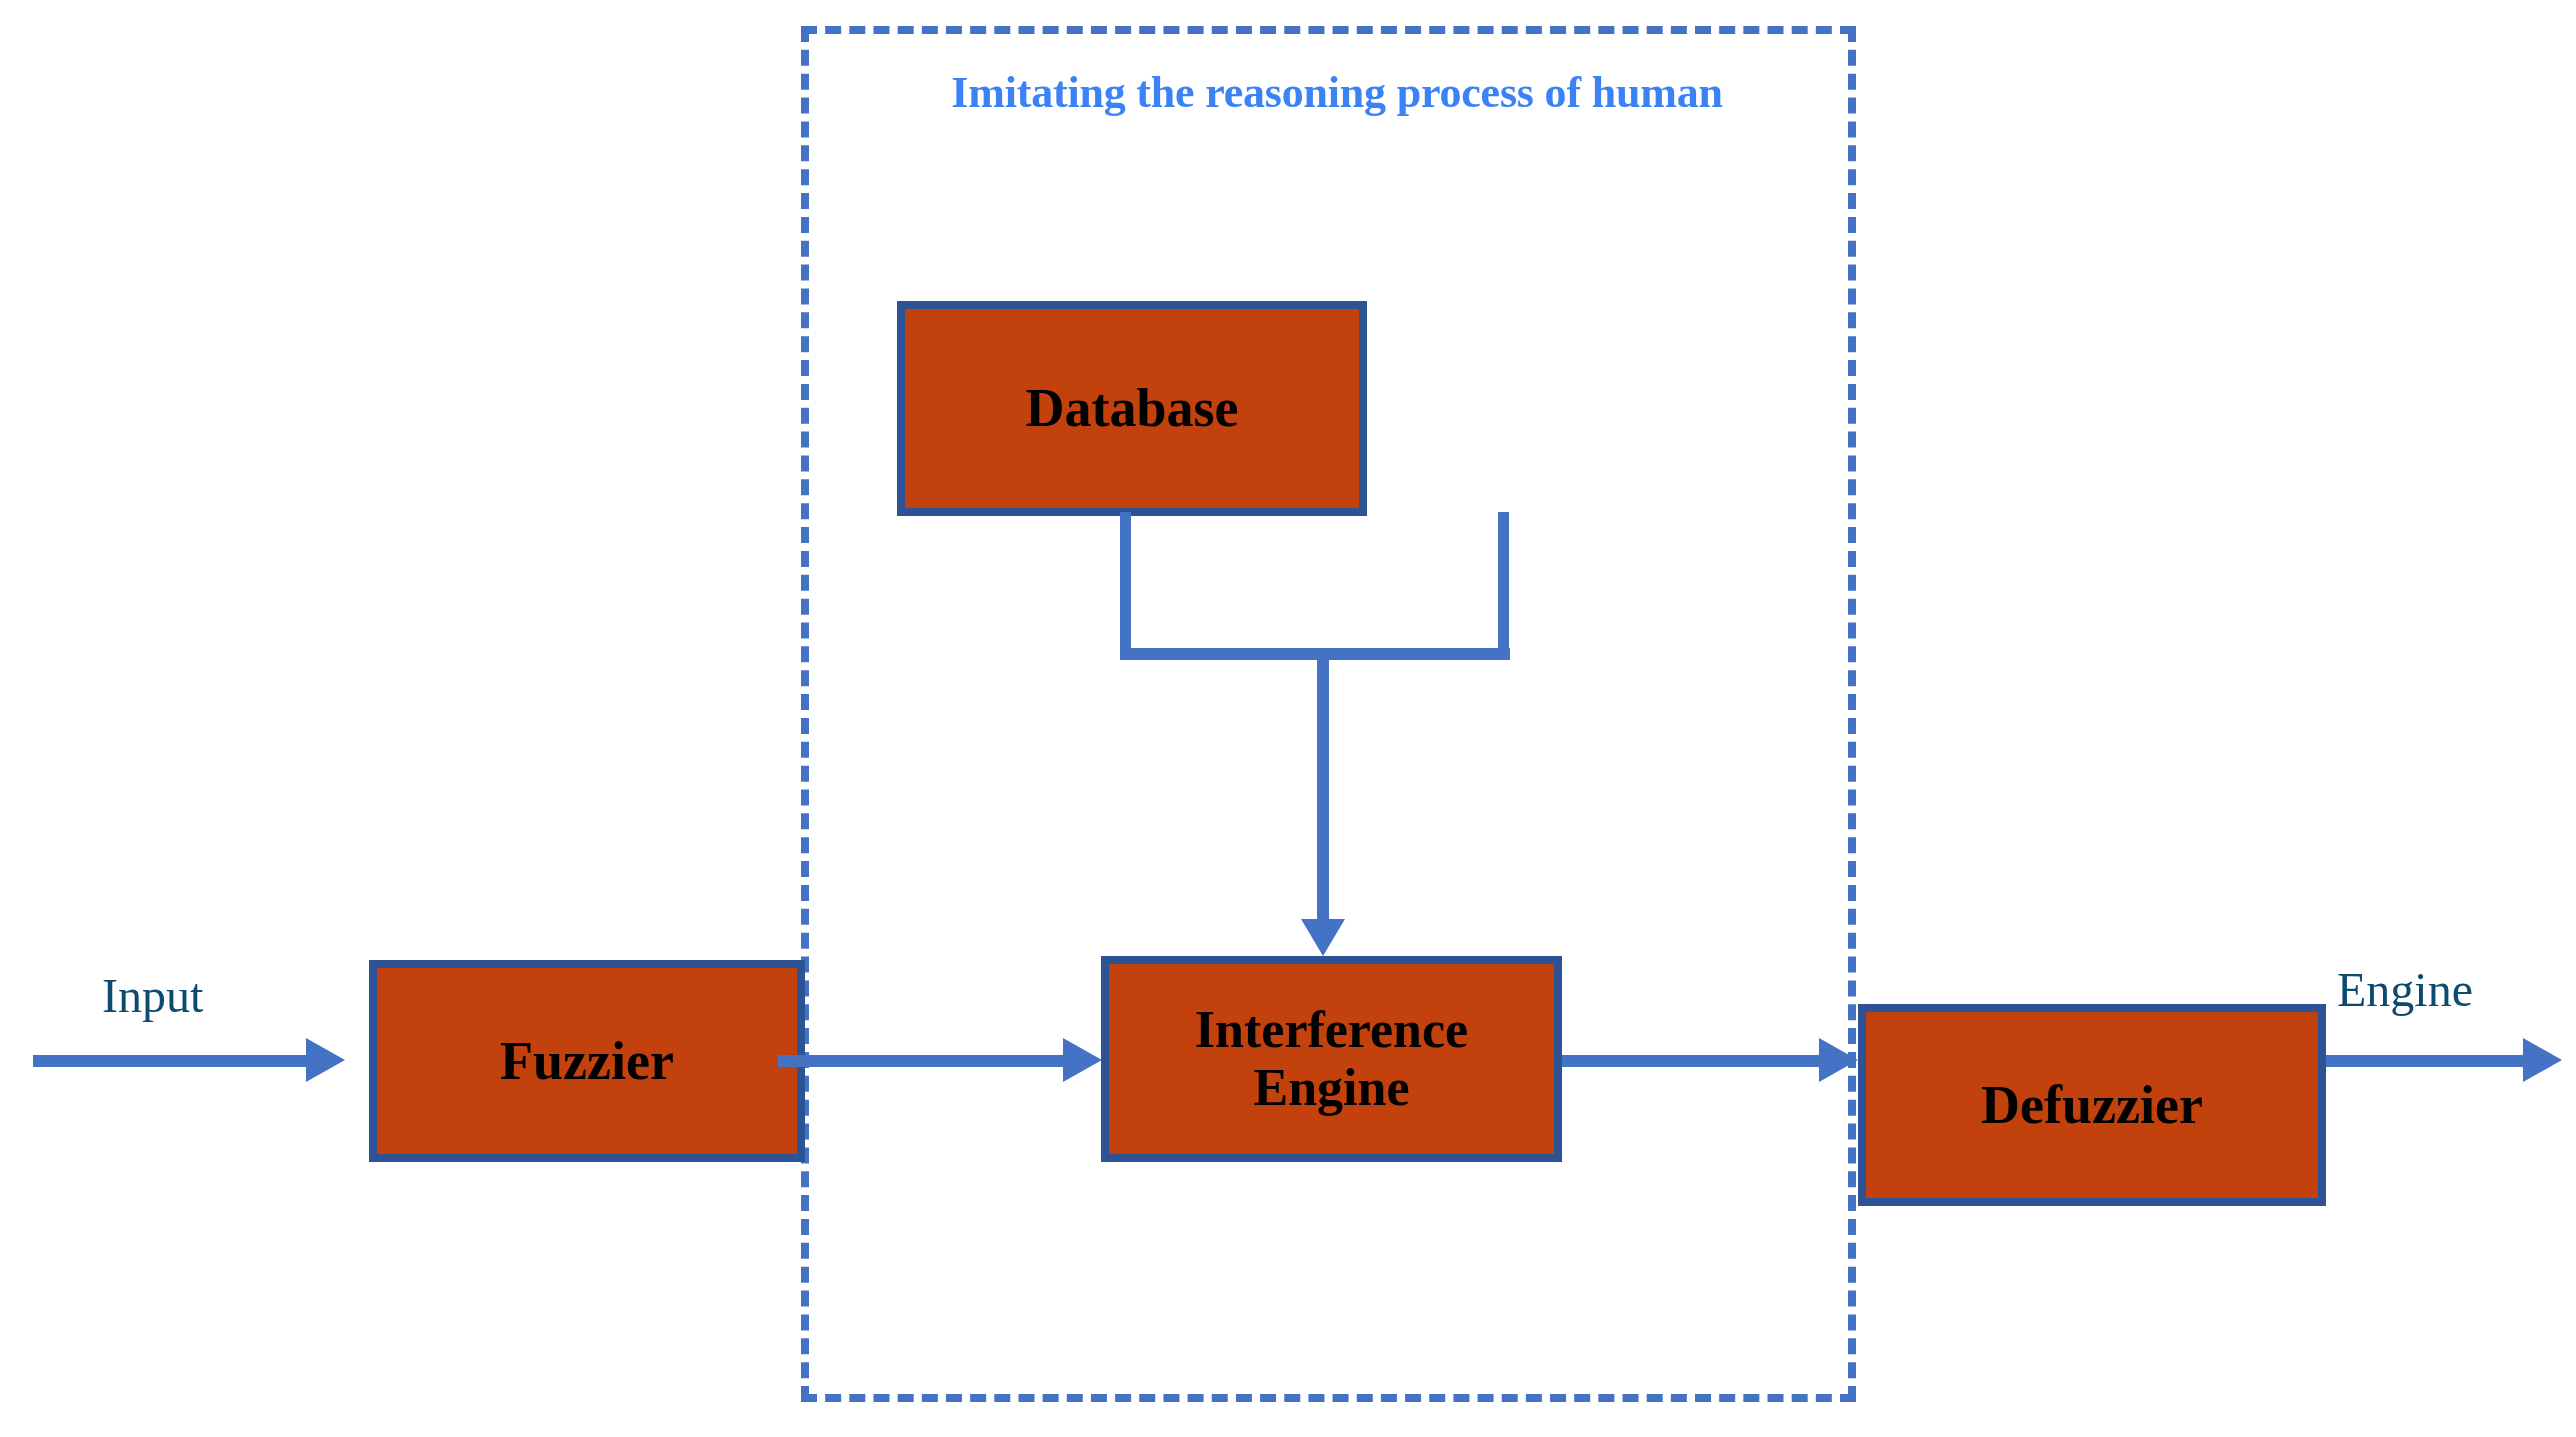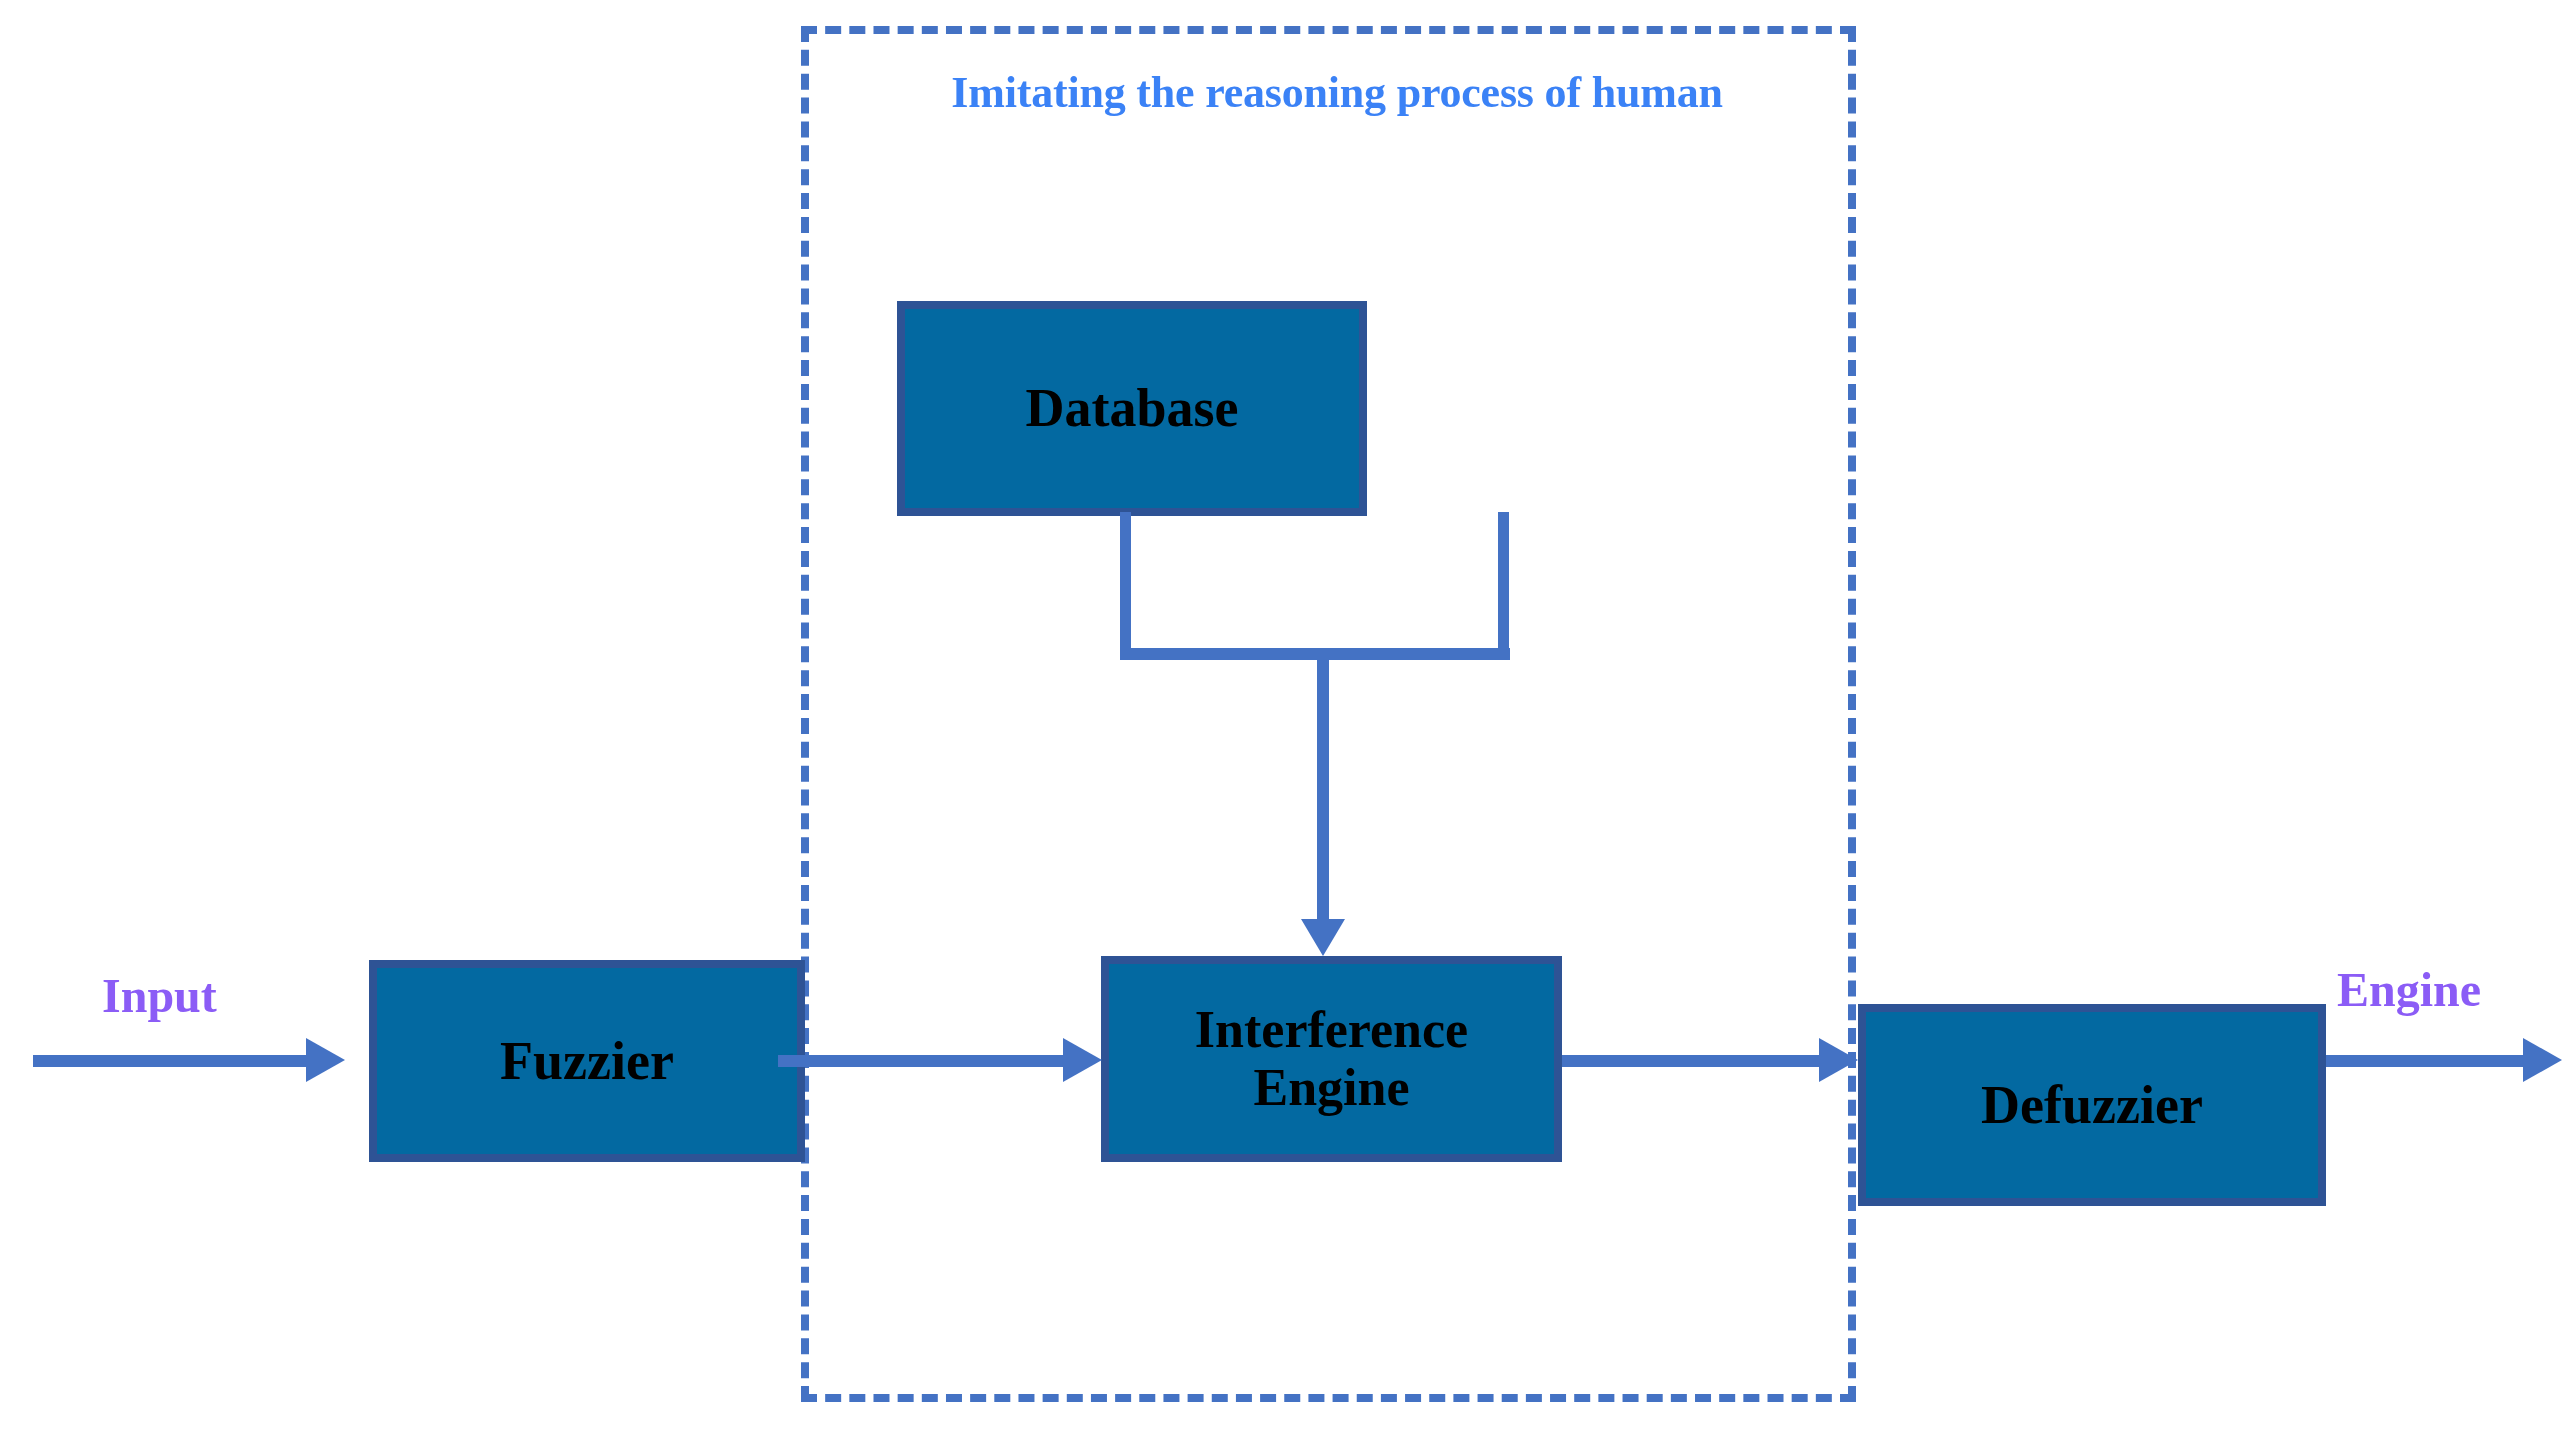--- a/index.html
+++ b/index.html
@@ -41,21 +41,21 @@
     font-weight: bold;
     line-height: 1.05;
     letter-spacing: -0.2px;
     white-space: nowrap;
   }
 
   
   .node-box {
     position: absolute;
     box-sizing: border-box;
-    background: #0369a1;
+    background: #c2410c;
     border: 8.4px solid #2E5395;
     display: flex;
     align-items: center;
     justify-content: center;
     text-align: center;
   }
   .node-label {
     color: #000000;
     font-weight: bold;
     font-size: 54px;
@@ -118,22 +118,22 @@
   
   #line-i2d    { left: 1562px; top: 1055px; width: 260px; }
   #head-i2d    { left: 1819px; top: 1038px; }
   
   #line-output { left: 2326px; top: 1055px; width: 200px; }
   #head-output { left: 2523px; top: 1038px; }
 
   
   .edge-label {
     position: absolute;
-    color: #8b5cf6;
-    font-weight: bold;
+    color: #0c4a6e;
+    font-weight: normal;
     font-size: 48px;
     white-space: nowrap;
   }
   #label-input  { left: 102px;  top: 968px; }
   #label-output { left: 2337px; top: 962px; }
 </style>
 </head>
 <body>
 
 <div id="canvas">

